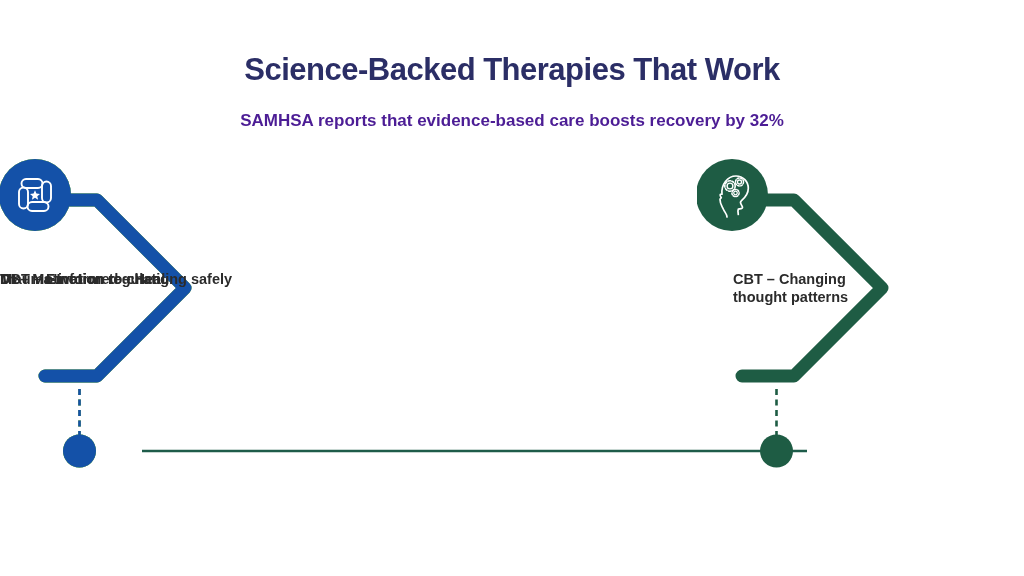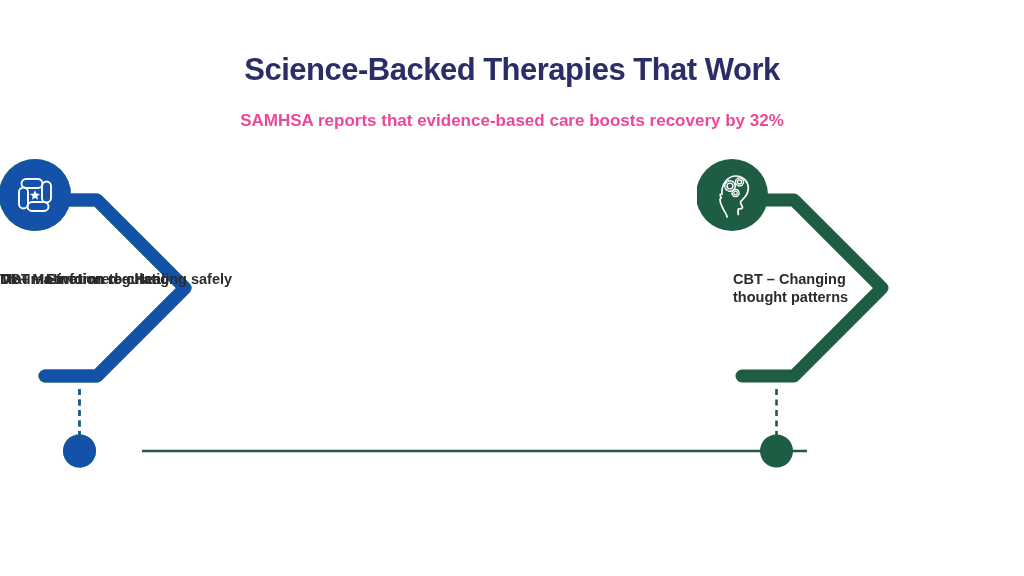--- a/index.html
+++ b/index.html
@@ -13,21 +13,21 @@
   .title{
     position:absolute;top:52px;left:0;width:1024px;
     text-align:center;
     font-size:31px;font-weight:800;letter-spacing:-0.5px;
     color:#2b2e66;
   }
   .subtitle{
     position:absolute;top:111px;left:0;width:1024px;
     text-align:center;
     font-size:17px;font-weight:bold;
-    color:#ec4899;
+    color:#4c1d95;
   }
   .timeline-svg{position:absolute;left:0;top:0;width:1024px;height:576px;}
   .item{position:absolute;top:158px;width:240px;height:330px;}
   .item svg.shape{position:absolute;left:0;top:0;}
   .item .label{
     position:absolute;top:113px;
     font-size:14.5px;font-weight:bold;line-height:1.24;
     color:#2b2b2b;
   }
   .item:nth-child(1){left:63px;}

